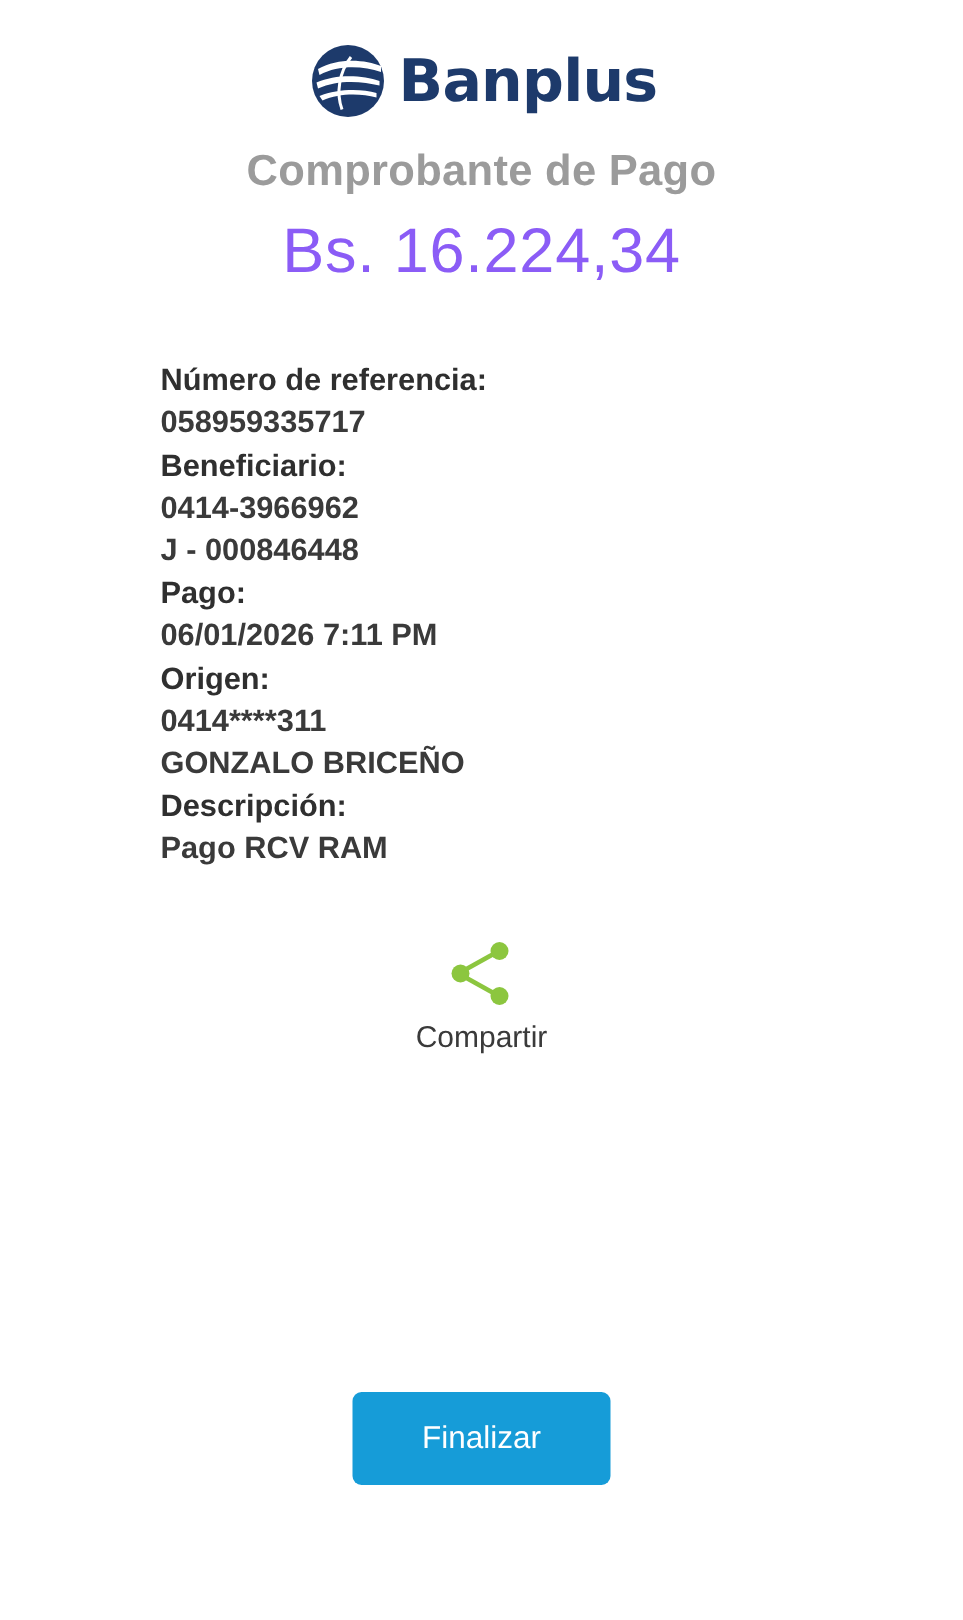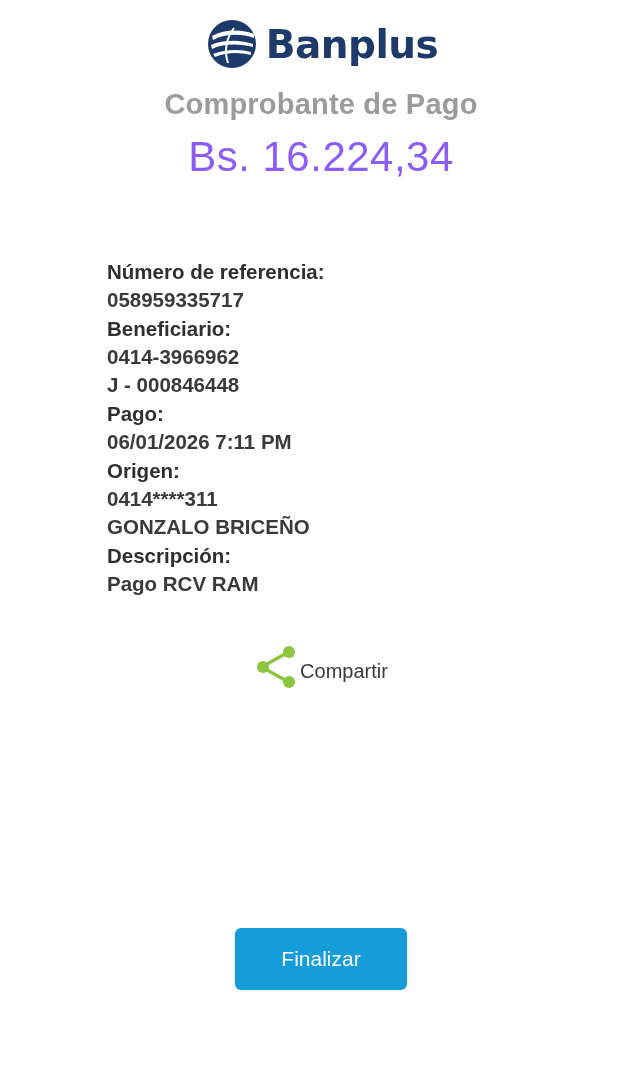--- a/index.html
+++ b/index.html
@@ -20,21 +20,21 @@
     width: 642px;
     height: 1080px;
     display: flex;
     flex-direction: column;
     align-items: center;
     box-sizing: border-box;
   }
 
   
   .logo-row {
-    margin-top: 16px;
+    margin-top: 26px;
     display: flex;
     align-items: center;
     justify-content: center;
     gap: 6px;
   }
   .logo-mark {
     width: 56px;
     height: 56px;
     flex: 0 0 auto;
   }
@@ -62,41 +62,41 @@
     font-weight: normal;
     letter-spacing: 0.5px;
   }
 
   
   .details {
     width: 100%;
     box-sizing: border-box;
     padding-left: 107px;
     padding-right: 30px;
-    margin-top: 76px;
+    margin-top: 48px;
   }
   .detail-label {
     font-size: 20.5px;
     font-weight: bold;
     color: #2f2f2f;
     line-height: 28px;
     margin-top: 1px;
   }
   .detail-value {
     font-size: 20.5px;
     font-weight: bold;
     color: #3a3a3a;
     line-height: 28px;
   }
 
   
   .share-block {
     margin-top: 46px;
     display: flex;
-    flex-direction: row;
+    flex-direction: column;
     align-items: center;
     cursor: pointer;
   }
   .share-icon {
     width: 46px;
     height: 46px;
   }
   .share-label {
     margin-top: 9px;
     font-size: 20px;

